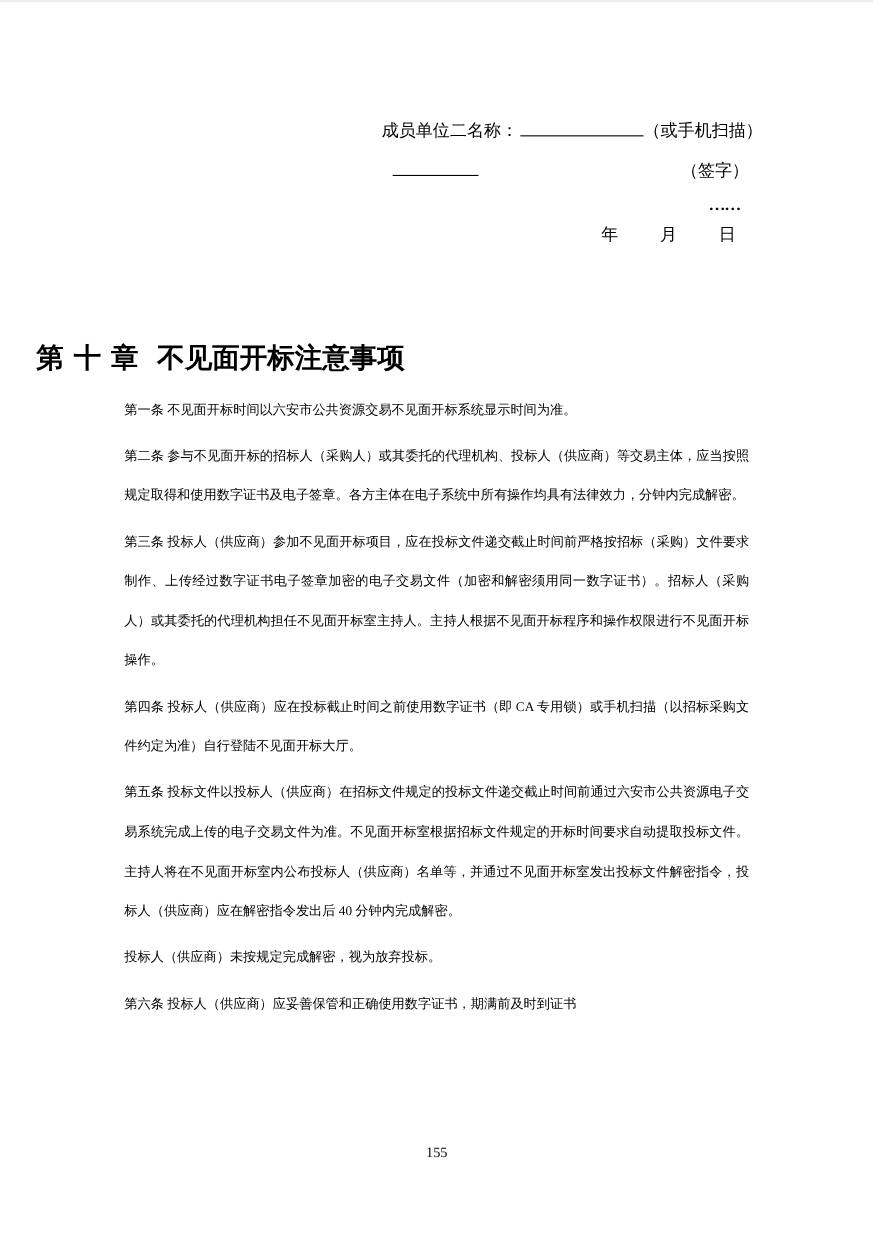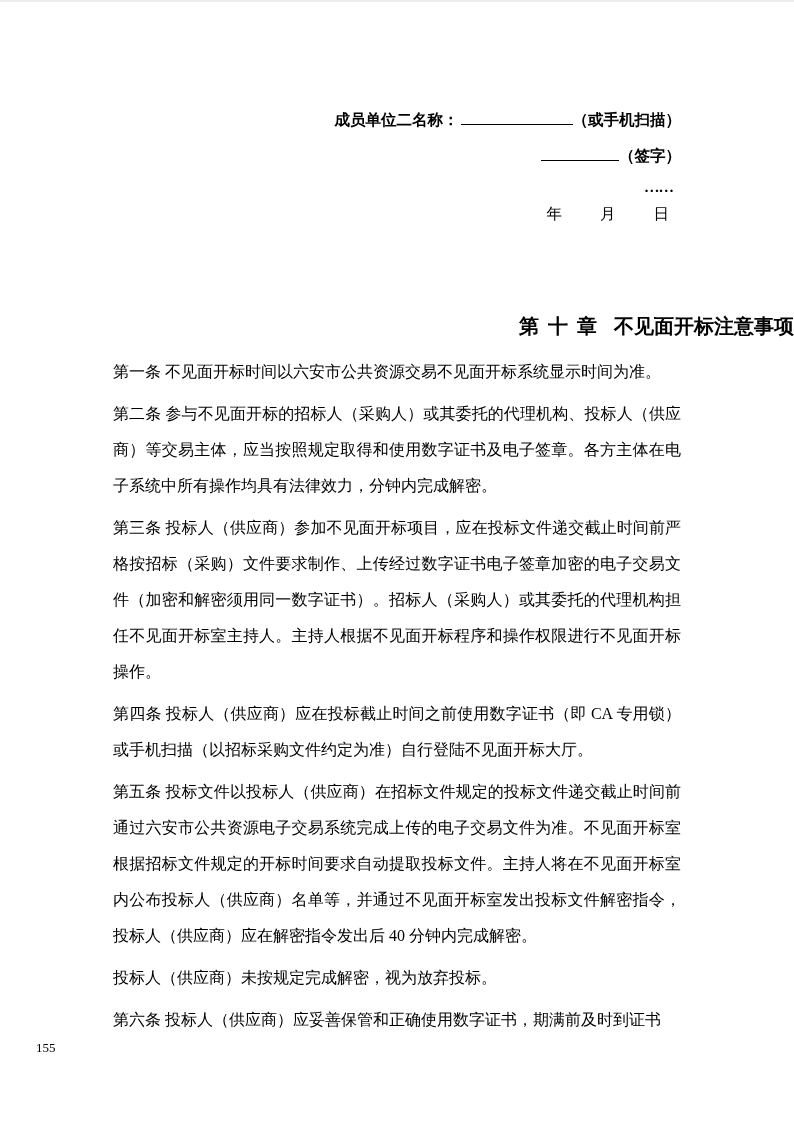--- a/index.html
+++ b/index.html
@@ -24,25 +24,24 @@
   
   .sig-block {
     position: absolute;
     top: 102px;
     left: 347px;
     right: 113px;
     font-size: 15.5px;
   }
   .sig-line {
     display: flex;
-    justify-content: flex-end;
+    justify-content: space-between;
     align-items: baseline;
     line-height: 36px;
     white-space: nowrap;
-    font-weight: bold;
   }
   .sig-left { display: inline-flex; align-items: baseline; }
   .sig-blank {
     display: inline-block;
     border-bottom: 1.5px solid #000;
     height: 2px;
   }
   .blank-long { width: 112px; margin-left: 2px; }
   .blank-short { width: 78px; margin-left: 10px; }
   .dots-line {
@@ -58,52 +57,52 @@
     gap: 38px;
     padding-right: 12px;
     line-height: 28px;
   }
   
   .chapter-heading {
     position: absolute;
     top: 308px;
     left: 0;
     right: 0;
-    text-align: right;
+    text-align: left;
     font-family: "Liberation Sans", "DejaVu Sans", sans-serif;
     font-weight: bold;
-    font-size: 20px;
+    font-size: 25px;
     line-height: 36px;
     white-space: nowrap;
     margin-left: 33px;
   }
   .chapter-number { letter-spacing: 9px; }
   .chapter-title-text { margin-left: 8px; }
   
   .body-text {
     position: absolute;
     top: 354px;
     left: 113px;
     width: 568px;
-    font-size: 16px;
+    font-size: 12px;
     line-height: 36px;
   }
   .body-text p {
     margin: 0 0 6px 0;
     text-align: justify;
   }
   
   .footer {
     position: absolute;
     top: 1038px;
     left: 0;
     right: 0;
+    text-align: center;
     font-size: 13px;
     line-height: 20px;
-    padding-left: 36px;
   }
 </style>
 </head>
 <body>
 
 <div class="top-edge"></div>
 
 <div class="sig-block">
   <div class="sig-line">
     <span class="sig-left">

